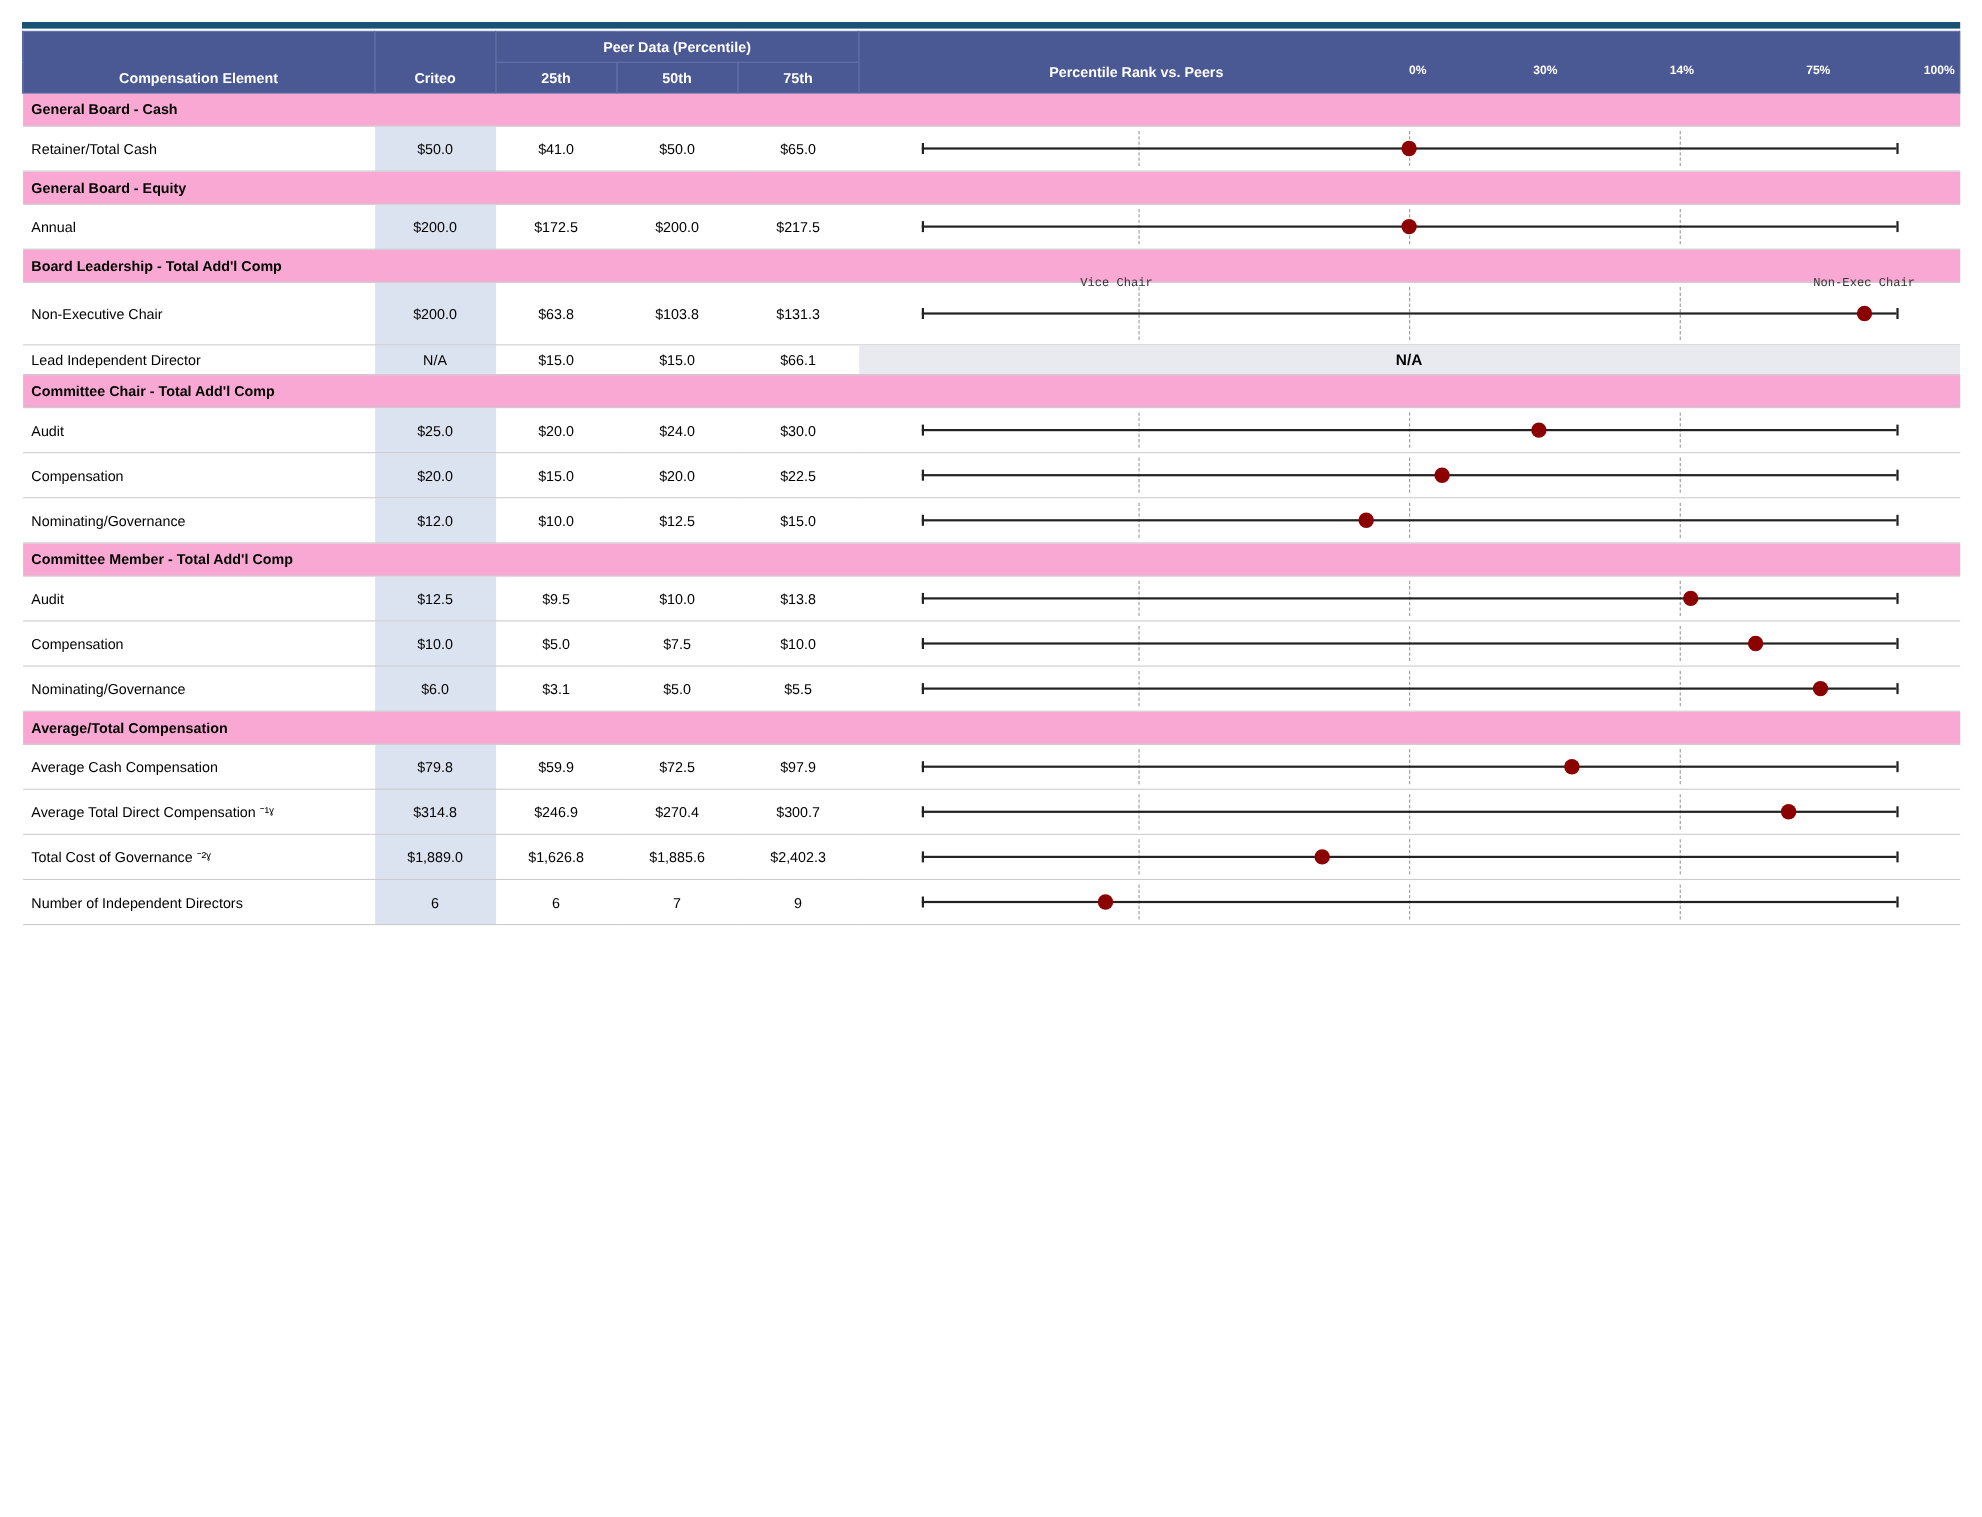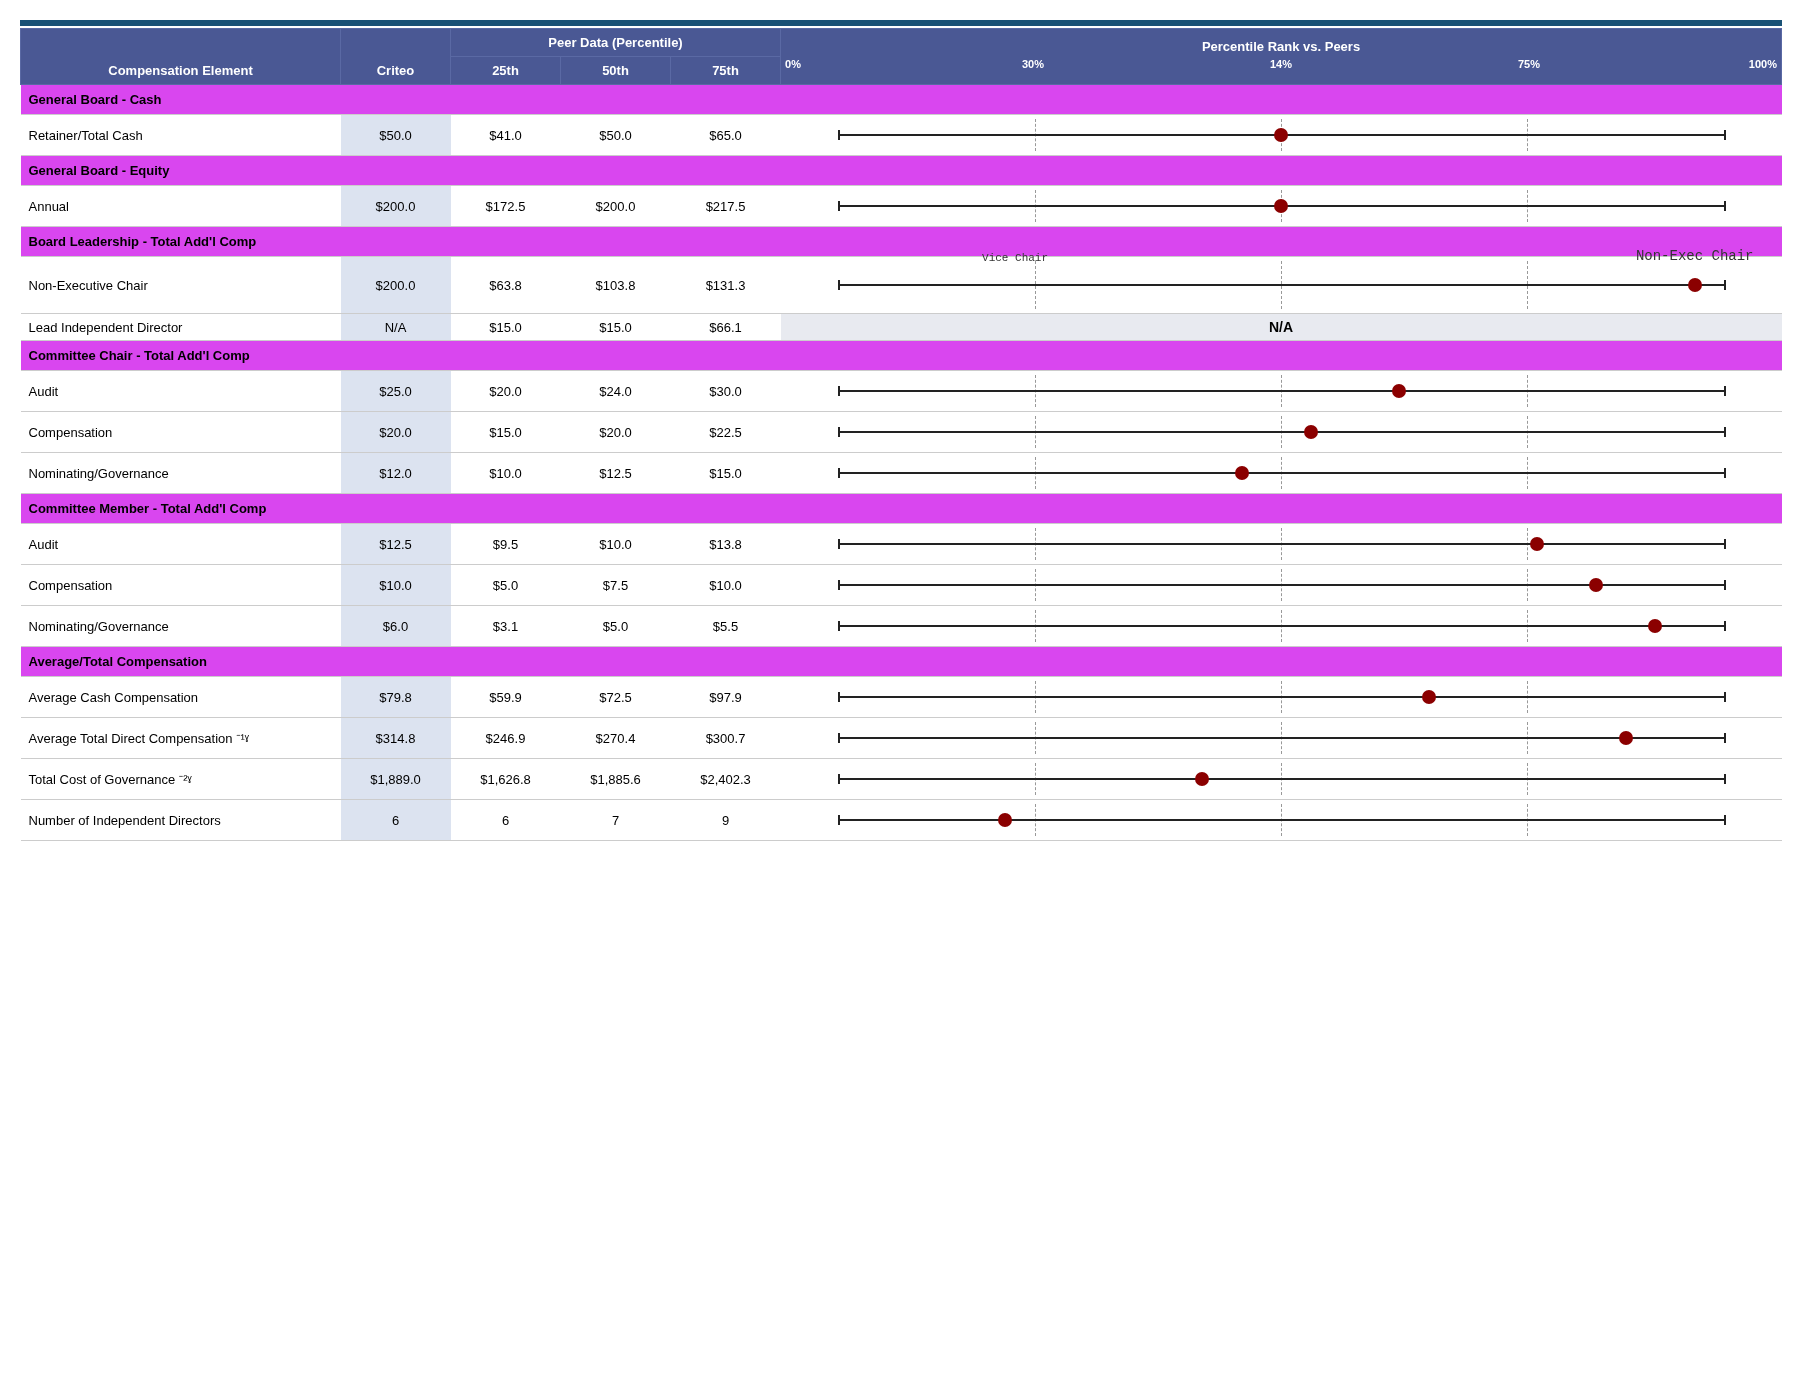--- a/index.html
+++ b/index.html
@@ -71,21 +71,21 @@
     }
 
     tbody tr td {
       border-bottom: 1px solid #ccc;
       padding: 5px 8px;
       font-size: 13px;
       vertical-align: middle;
     }
 
     .section-header td {
-      background: #d946ef;
+      background: #f9a8d4;
       font-weight: bold;
       padding: 7px 8px;
       font-size: 13px;
       border-bottom: 1px solid #ccc;
     }
 
     .col-element-cell {
       text-align: left;
     }
     .col-value-cell {
@@ -129,21 +129,21 @@
       <col class="col-50th">
       <col class="col-75th">
       <col class="col-chart">
     </colgroup>
     <thead>
       <tr class="header-row1">
         <th rowspan="2" style="vertical-align:bottom; text-align:center; background:#4a5894;">Compensation Element</th>
         <th rowspan="2" style="vertical-align:bottom; text-align:center; background:#4a5894;">Criteo</th>
         <th colspan="3" class="peer-data-header">Peer Data (Percentile)</th>
         <th rowspan="2" style="vertical-align:bottom; text-align:center; background:#4a5894;">
-          <div style="display:flex; flex-direction:column; align-items:flex-start; height:100%;">
+          <div style="display:flex; flex-direction:row; align-items:flex-start; height:100%;">
             <div style="flex:1;"></div>
             <div style="width:100%; text-align:center; margin-bottom:4px;">Percentile Rank vs. Peers</div>
             <div style="position:relative; width:100%; height:20px;">
               <span style="position:absolute; left:0%; font-size:11px; color:#fff; font-weight:bold;">0%</span>
               <span style="position:absolute; left:25%; font-size:11px; color:#fff; font-weight:bold; transform:translateX(-50%);">30%</span>
               <span style="position:absolute; left:50%; font-size:11px; color:#fff; font-weight:bold; transform:translateX(-50%);">14%</span>
               <span style="position:absolute; left:75%; font-size:11px; color:#fff; font-weight:bold; transform:translateX(-50%);">75%</span>
               <span style="position:absolute; left:100%; font-size:11px; color:#fff; font-weight:bold; transform:translateX(-100%);">100%</span>
             </div>
           </div>
@@ -211,21 +211,21 @@
             <div class="chart-outer" style="position: relative; height: 48px; padding-top: 20px;">
               <div style="position: absolute; top: 0px; bottom: 0px; left: 25%; width: 1px; border-left: 1px dashed rgb(153, 153, 153);"></div>
               <div style="position: absolute; top: 0px; bottom: 0px; left: 50%; width: 1px; border-left: 1px dashed rgb(153, 153, 153);"></div>
               <div style="position: absolute; top: 0px; bottom: 0px; left: 75%; width: 1px; border-left: 1px dashed rgb(153, 153, 153);"></div>
               <div style="position: absolute; left: 5%; width: 2px; height: 10px; background: rgb(34, 34, 34); top: 50%; transform: translateY(-50%);"></div>
               <div style="position: absolute; left: 95%; width: 2px; height: 10px; background: rgb(34, 34, 34); top: 50%; transform: translateY(-50%);"></div>
               <div style="position: absolute; left: 5%; width: 90%; height: 2px; background: rgb(34, 34, 34); top: 50%; transform: translateY(-50%);"></div>
               <div style="position: absolute; left: 92%; width: 14px; height: 14px; border-radius: 50%; background: rgb(139, 0, 0); top: 50%; transform: translate(-50%, -50%);"></div>
               <div style="position: absolute; left: 23%; font-size: 11px; text-align: center; color: rgb(51, 51, 51); line-height: 1.2; transform: translateX(-50%); bottom: calc(100% - 4px); white-space: nowrap;">Vice
 Chair</div>
-              <div style="position: absolute; left: 92%; font-size: 14px; text-align: left; color: rgb(51, 51, 51); line-height: 1.2; transform: translateX(-50%); bottom: calc(100% - 4px); white-space: nowrap;">Non-Exec
+              <div style="position: absolute; left: 92%; font-size: 11px; text-align: left; color: rgb(51, 51, 51); line-height: 1.2; transform: translateX(-50%); bottom: calc(100% - 4px); white-space: nowrap;">Non-Exec
 Chair</div>
             </div>
           </td>
         </tr>
         <tr>
           <td class="col-element-cell">Lead Independent Director</td>
           <td class="col-value-cell">N/A</td>
           <td class="col-peer-cell">$15.0</td>
           <td class="col-peer-cell">$15.0</td>
           <td class="col-peer-cell">$66.1</td>

